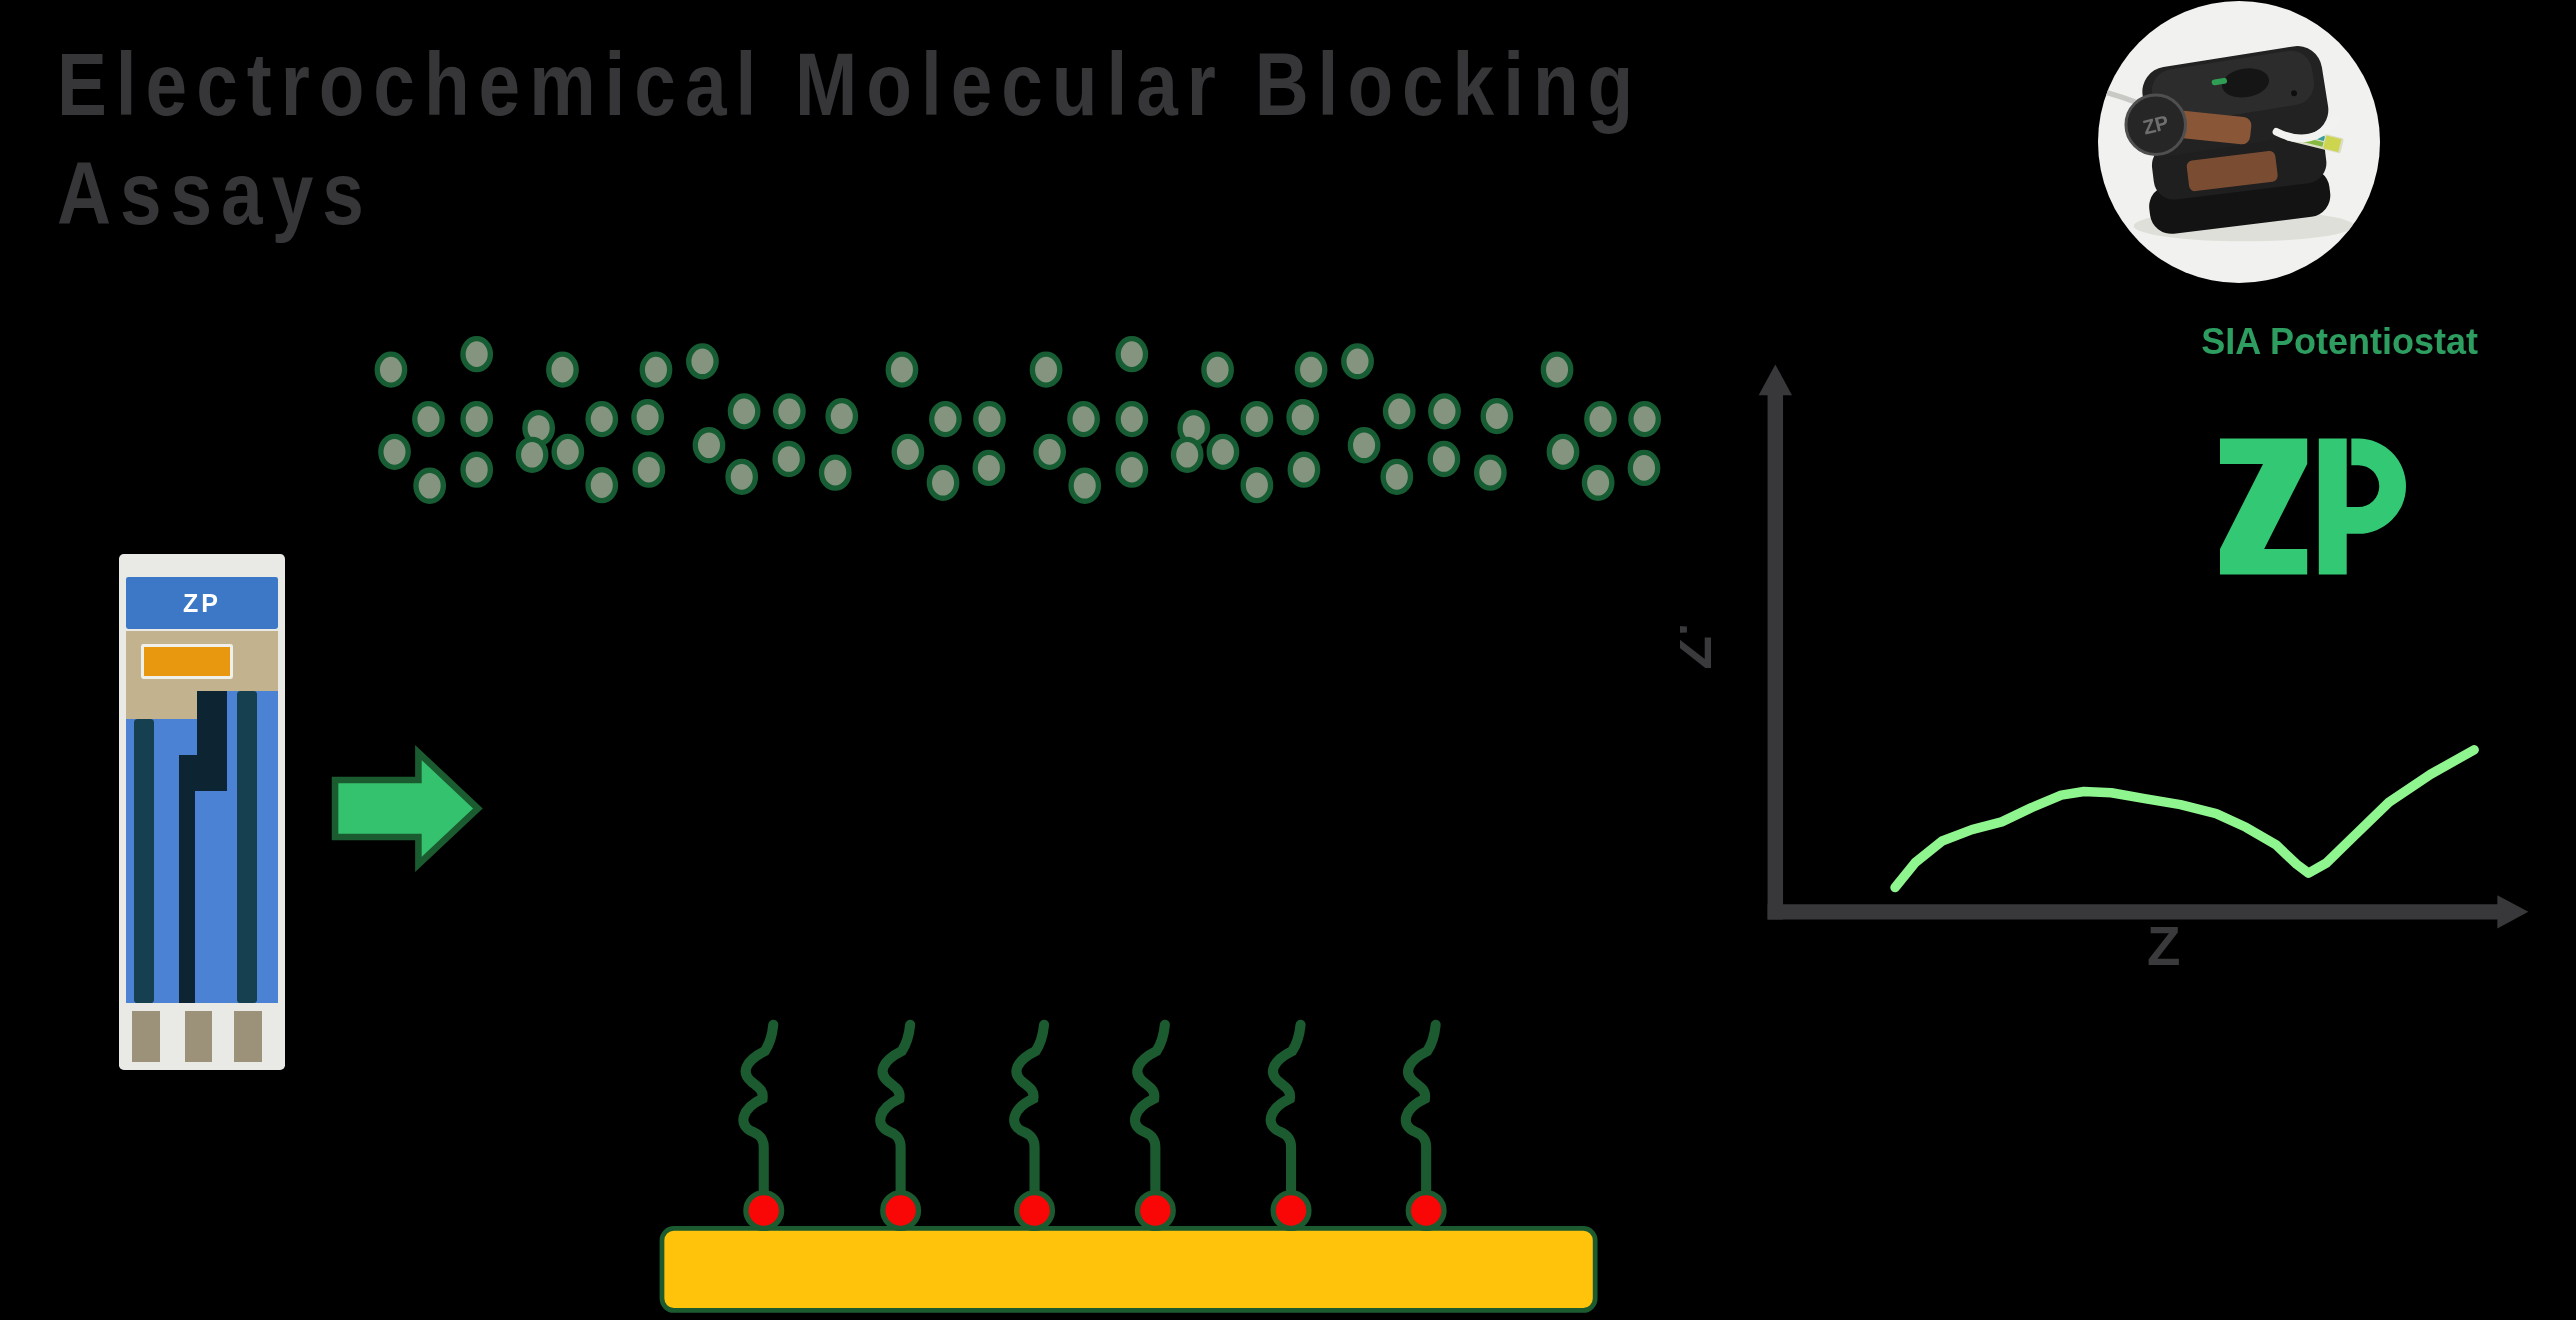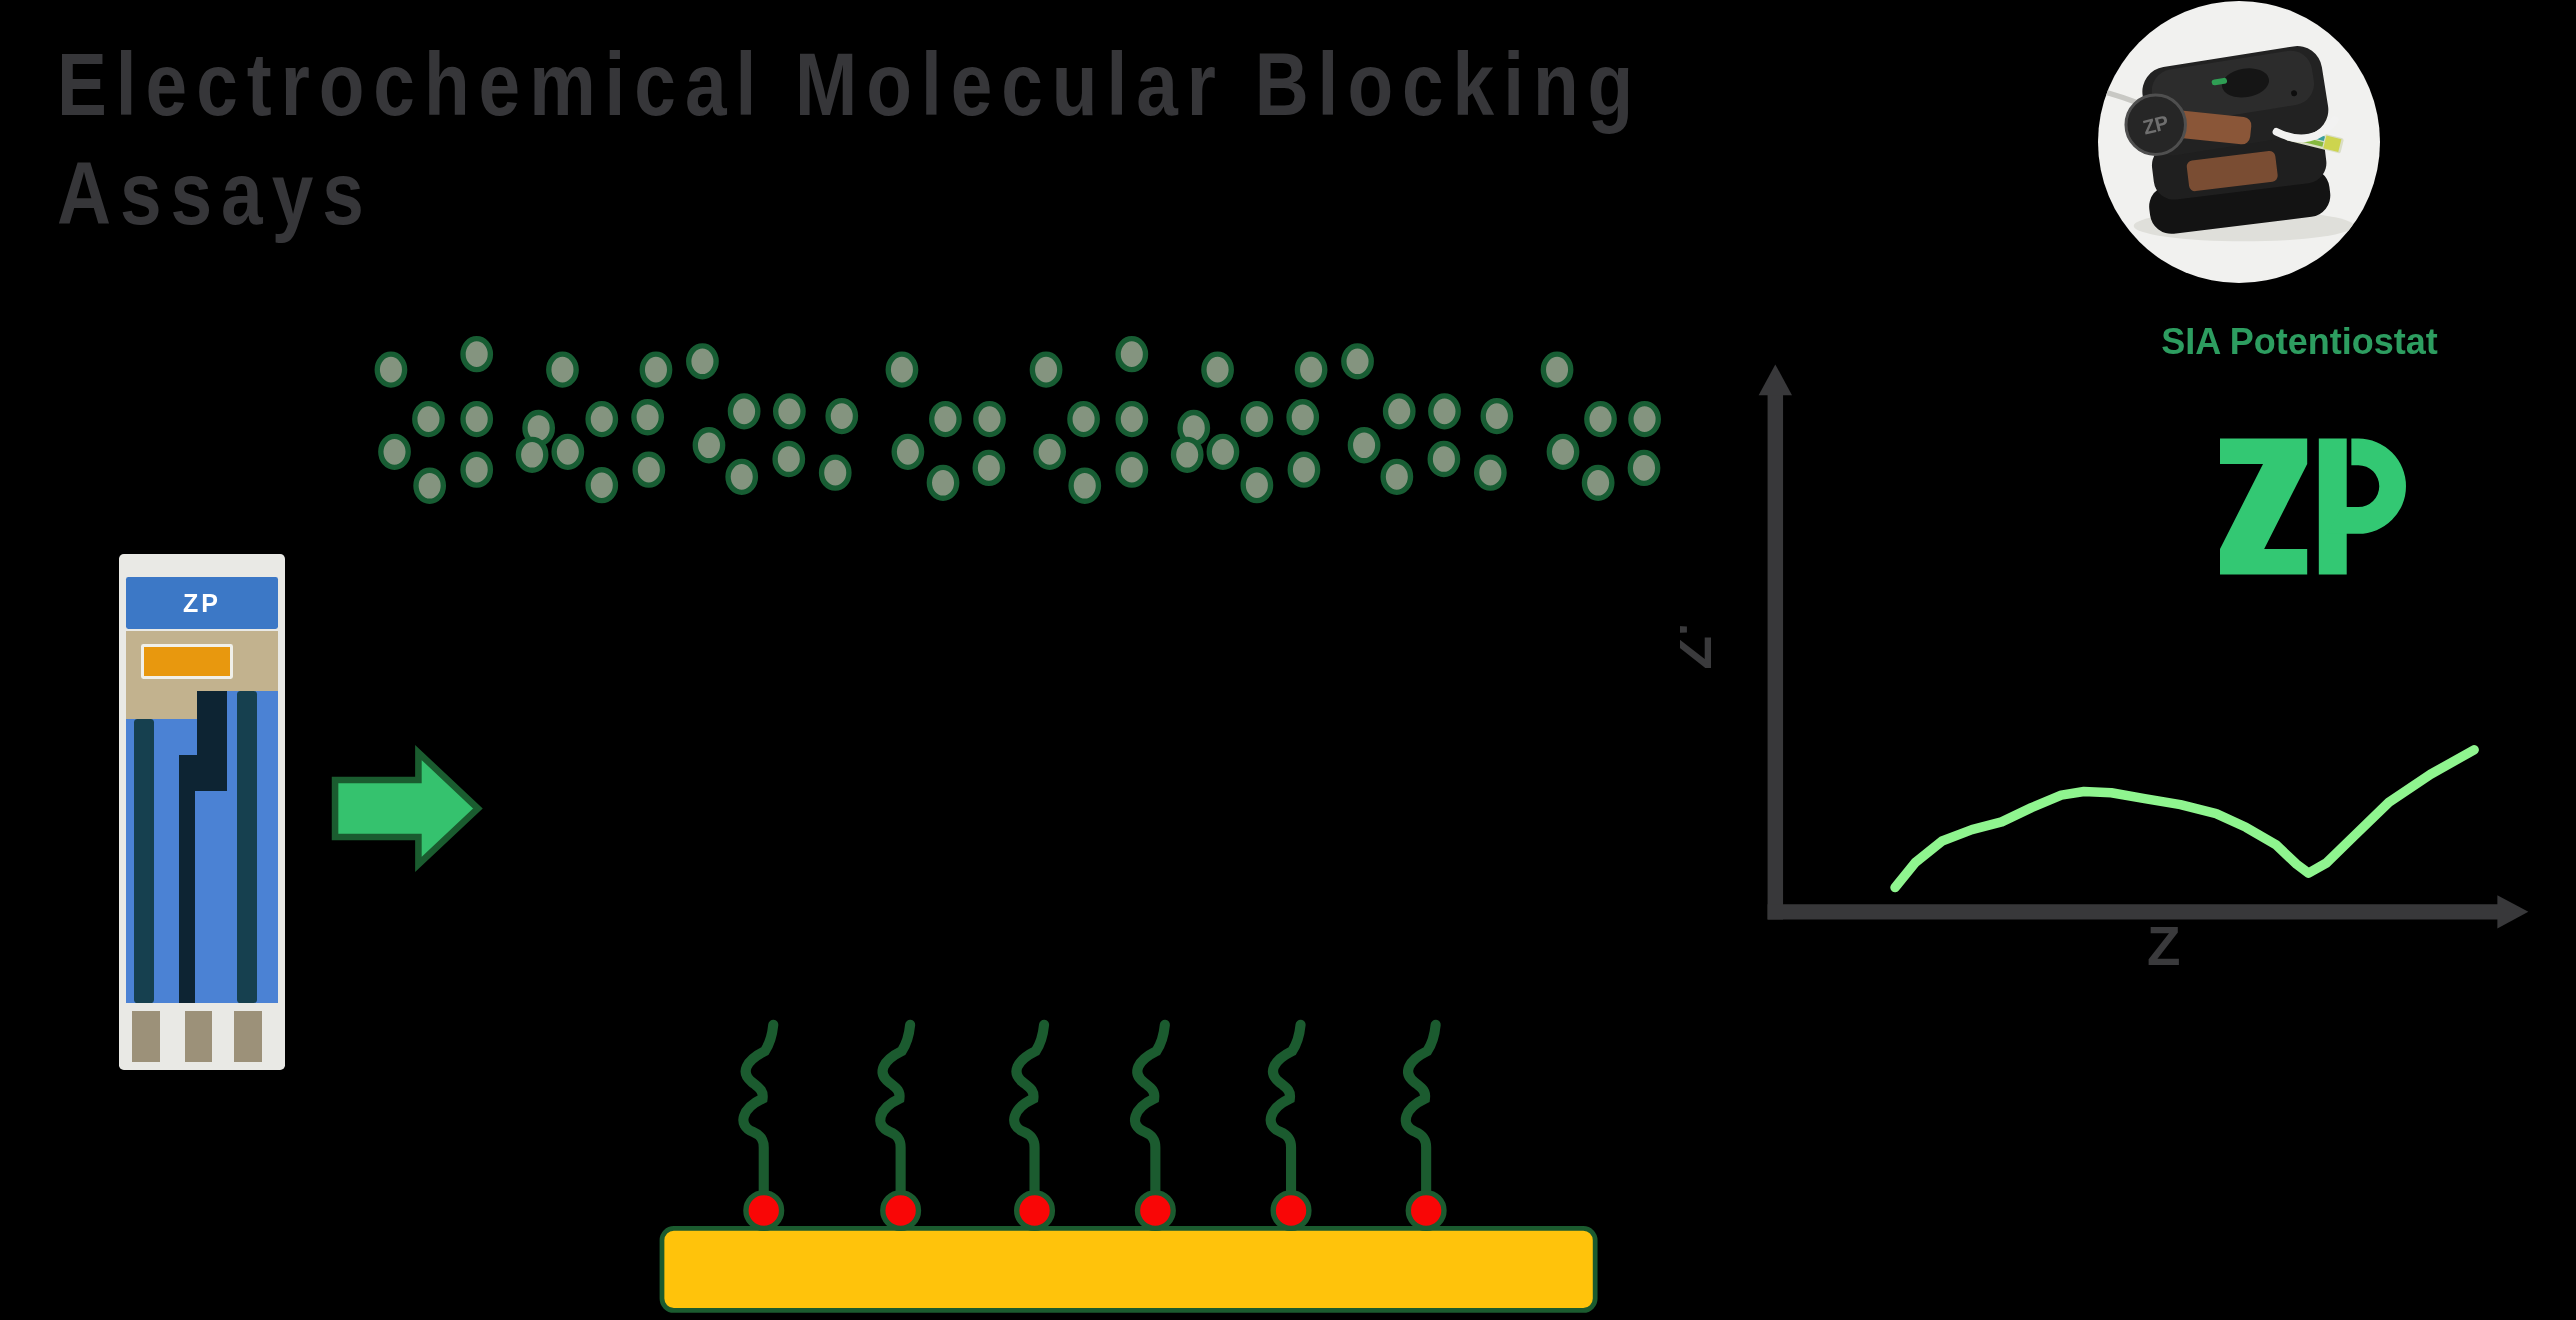--- a/index.html
+++ b/index.html
@@ -22,21 +22,21 @@
 
   
   .chart-svg{position:absolute;left:1680px;top:357px;}
 
   
   .assay-svg{position:absolute;left:643px;top:1001px;}
 
   
   .sia-circle{position:absolute;left:2098px;top:0.6px;width:282px;height:282px;border-radius:50%;
     background:#F1F1EF;overflow:hidden;}
-  .sia-label{position:absolute;left:2121px;top:321px;width:357px;text-align:center;
+  .sia-label{position:absolute;left:2121px;top:321px;width:357px;text-align:right;
     color:#2D9D60;font-weight:bold;font-size:36px;}
   .zp-logo-svg{position:absolute;left:2220px;top:437px;}
 </style>
 </head>
 <body>
 
 <div>
   <div class="title-line" style="top: 33px; color: rgb(54, 54, 57);">Electrochemical Molecular Blocking</div>
   <div class="title-line" style="top: 142px; color: rgb(54, 54, 57);">Assays</div>
 </div>

